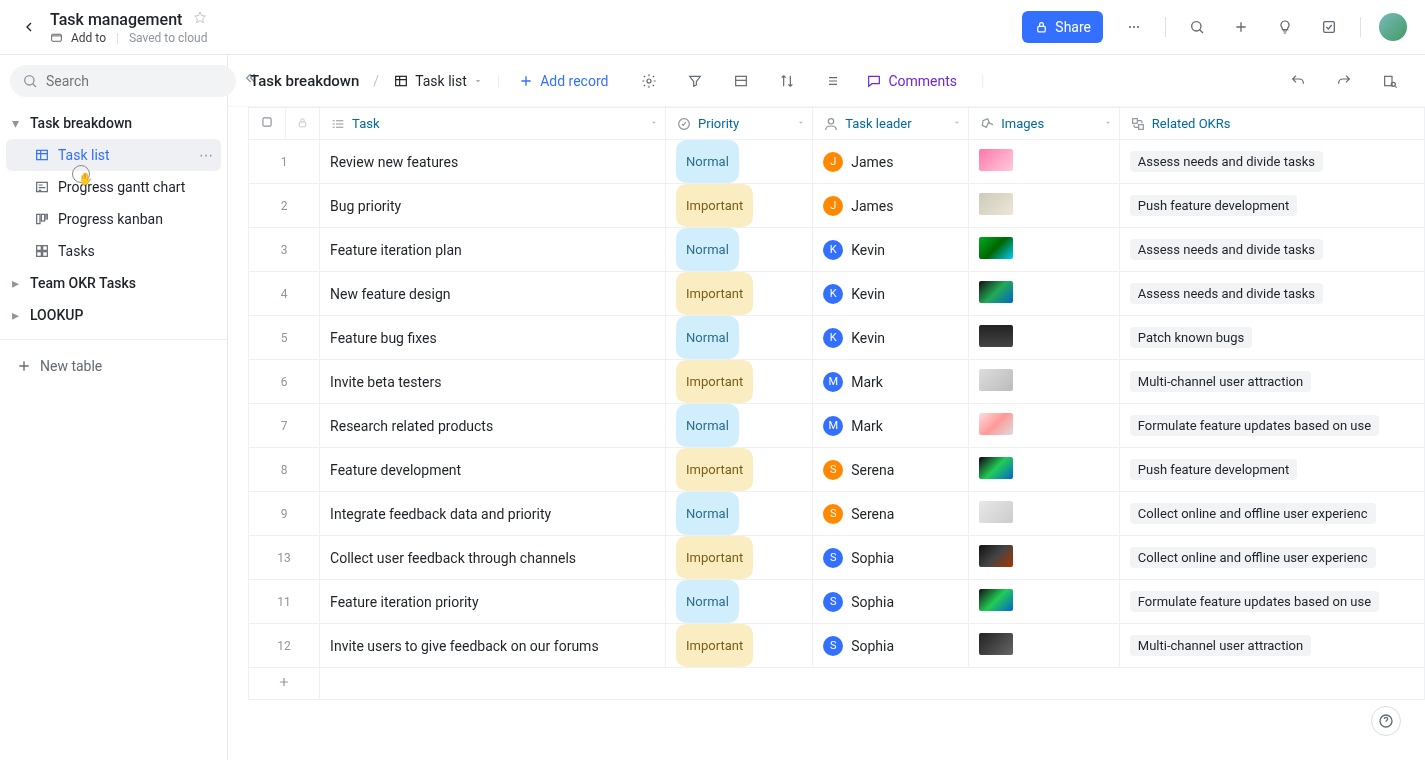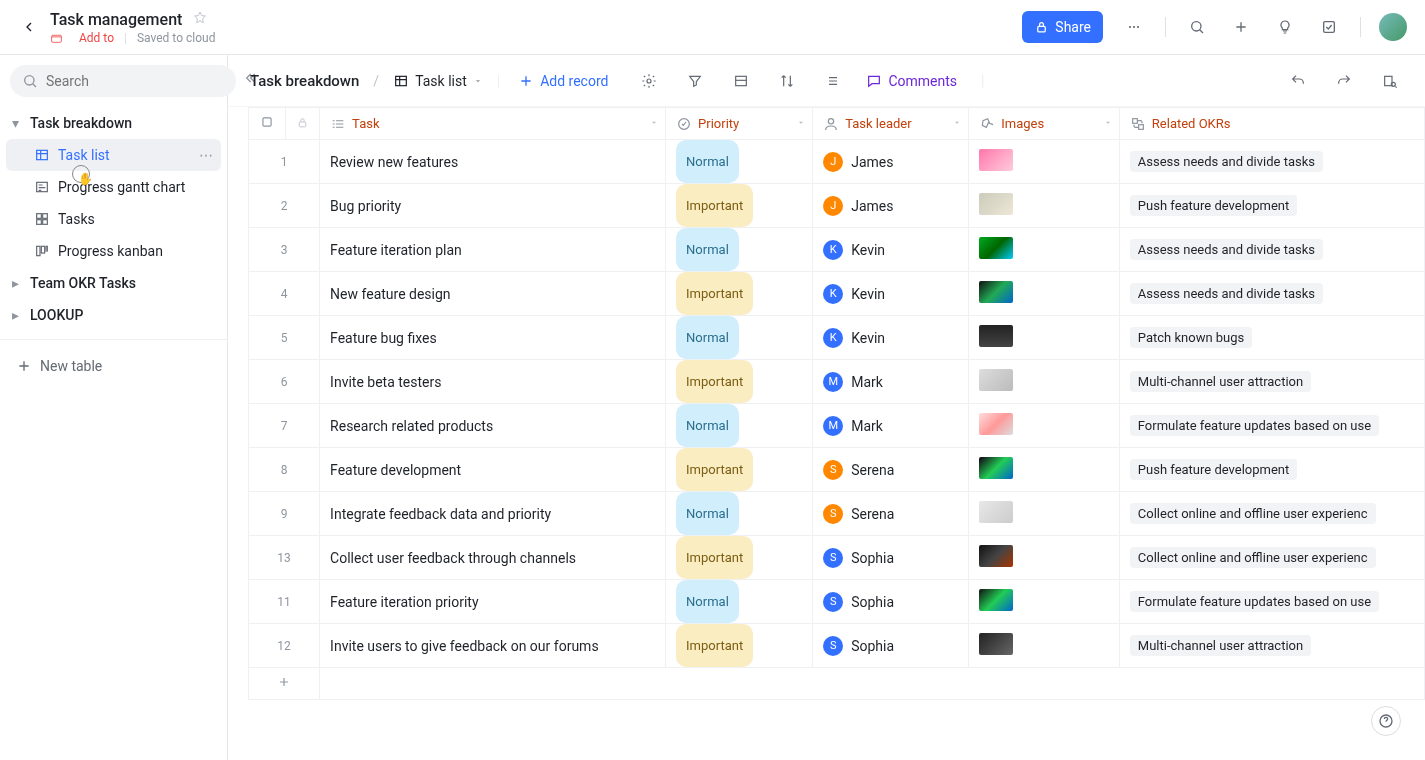--- a/index.html
+++ b/index.html
@@ -4,21 +4,21 @@
 <style>
 *{box-sizing:border-box;margin:0;padding:0;font-family:-apple-system,BlinkMacSystemFont,"Segoe UI",Roboto,sans-serif}
 body{height:760px;width:1425px;overflow:hidden;color:#1f2329;font-size:14px;background:#fff}
 .header{height:55px;display:flex;align-items:center;padding:0 18px;border-bottom:1px solid #e7e7e7}
 .back-btn{width:22px;height:22px;display:flex;align-items:center;justify-content:center;margin-right:10px;cursor:pointer}
 .title-block{display:flex;flex-direction:column;gap:2px}
 .title-row{display:flex;align-items:center;gap:10px}
 .doc-title{font-size:16px;font-weight:500}
 .star{color:#c0c4cc;cursor:pointer}
 .sub-row{display:flex;align-items:center;gap:10px;font-size:12px;color:#8f959e}
-.addto{color:#ef4444;display:flex;align-items:flex-end;gap:16px;cursor:pointer}
+.addto{color:#404040;display:flex;align-items:flex-start;gap:8px;cursor:pointer}
 .hdr-right{margin-left:auto;display:flex;align-items:center;gap:18px}
 .share-btn{background:#3370ff;color:#fff;border:none;border-radius:6px;height:32px;padding:0 12px;display:flex;align-items:center;gap:6px;font-size:14px;cursor:pointer}
 .icon-btn{width:26px;height:26px;display:flex;align-items:center;justify-content:center;color:#646a73;cursor:pointer}
 .avatar-img{width:28px;height:28px;border-radius:50%;background:linear-gradient(135deg,#7bb,#496)}
 .vdiv{width:1px;height:20px;background:#e0e0e0}
 .body{display:flex;height:calc(100% - 55px)}
 .sidebar{width:228px;border-right:1px solid #e7e7e7;display:flex;flex-direction:column;padding-top:10px}
 .search-row{display:flex;align-items:flex-start;padding:0 10px 10px;gap:6px}
 .search-box{flex:1;background:#f2f3f5;border-radius:16px;height:32px;display:flex;align-items:center;padding:0 12px;color:#8f959e;gap:8px}
 .search-input{border:none;background:transparent;outline:none;font-size:14px;flex:1;color:#1f2329}
@@ -39,21 +39,21 @@
 .crumb-sep{color:#c0c4cc}
 .view-pill{display:flex;align-items:center;gap:6px;color:#1f2329;cursor:pointer}
 .view-pill .caret{color:#8f959e}
 .add-record{color:#3370ff;display:flex;align-items:center;gap:6px;cursor:pointer;margin-left:4px}
 .tool-icons{display:flex;align-items:center;gap:20px;margin-left:14px;color:#6d28d9}
 .comments{display:flex;align-items:center;gap:6px;cursor:pointer}
 .tool-right{margin-left:auto;display:flex;align-items:center;gap:20px;color:#646a73}
 .table-wrap{flex:1;overflow:auto;padding-left:20px}
 table{border-collapse:collapse;width:100%}
 th,td{border:1px solid #eef0f3;padding:0 10px;height:32px;text-align:left;white-space:nowrap;font-weight:400}
-th{background:#fff;font-size:13px;color:#c2410c;position:relative}
+th{background:#fff;font-size:13px;color:#0369a1;position:relative}
 .col-hdr{display:flex;align-items:center;gap:6px}
 .col-hdr .hicon{color:#8f959e;width:16px;display:flex}
 .col-caret{position:absolute;right:6px;top:50%;transform:translateY(-50%);color:#bbb;cursor:pointer}
 .rownum{color:#8f959e;text-align:center;font-size:12px;width:40px}
 .chk-col{width:38px;text-align:center}
 .lock-col{width:26px;text-align:center;color:#c0c4cc}
 .task-col{width:370px}
 .pri-col{width:168px}
 .leader-col{width:176px}
 .img-col{width:178px}
@@ -182,37 +182,37 @@
             <svg viewBox="0 0 24 24" fill="none" stroke="currentColor" stroke-width="1.8">
               <rect x="4" y="5" width="16" height="14"></rect>
               <path d="M7 9h6M7 13h10M7 17h4"></path>
             </svg>
           </span>
           <span>Progress gantt chart</span>
         </div>
         <div class="nav-item">
           <span class="nav-icon">
             <svg viewBox="0 0 24 24" fill="none" stroke="currentColor" stroke-width="1.8">
+              <rect x="4" y="5" width="5" height="14"></rect>
+              <rect x="11" y="5" width="5" height="10"></rect>
+              <rect x="18" y="5" width="2" height="7"></rect>
+            </svg>
+          </span>
+          <span>Progress kanban</span>
+        </div>
+        <div class="nav-item">
+          <span class="nav-icon">
+            <svg viewBox="0 0 24 24" fill="none" stroke="currentColor" stroke-width="1.8">
               <rect x="4" y="4" width="7" height="7"></rect>
               <rect x="13" y="4" width="7" height="7"></rect>
               <rect x="4" y="13" width="7" height="7"></rect>
               <rect x="13" y="13" width="7" height="7"></rect>
             </svg>
           </span>
           <span>Tasks</span>
-        </div>
-        <div class="nav-item">
-          <span class="nav-icon">
-            <svg viewBox="0 0 24 24" fill="none" stroke="currentColor" stroke-width="1.8">
-              <rect x="4" y="5" width="5" height="14"></rect>
-              <rect x="11" y="5" width="5" height="10"></rect>
-              <rect x="18" y="5" width="2" height="7"></rect>
-            </svg>
-          </span>
-          <span>Progress kanban</span>
         </div>
         <div class="nav-group-hdr">
           <span class="caret">▸</span>
           <span>Team OKR Tasks</span>
         </div>
         <div class="nav-group-hdr">
           <span class="caret">▸</span>
           <span>LOOKUP</span>
         </div>
       </div>

